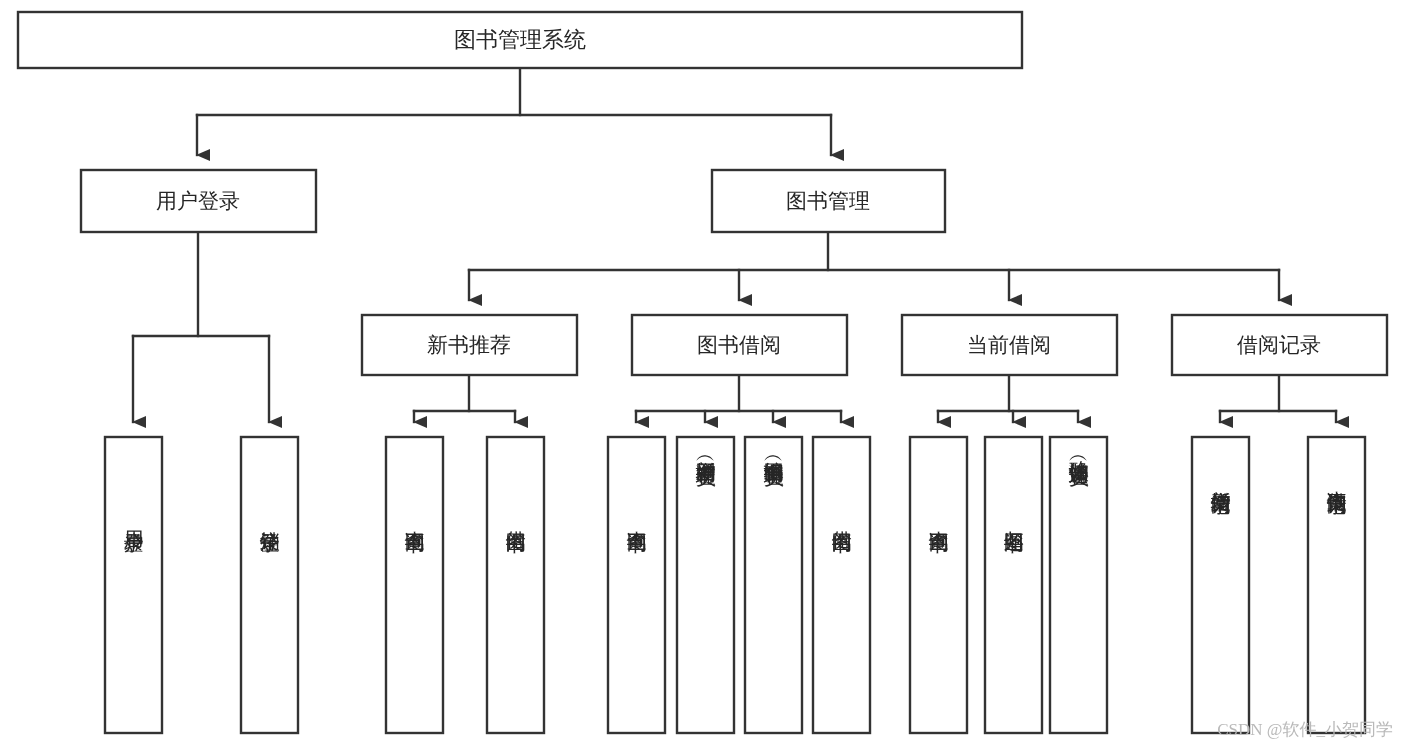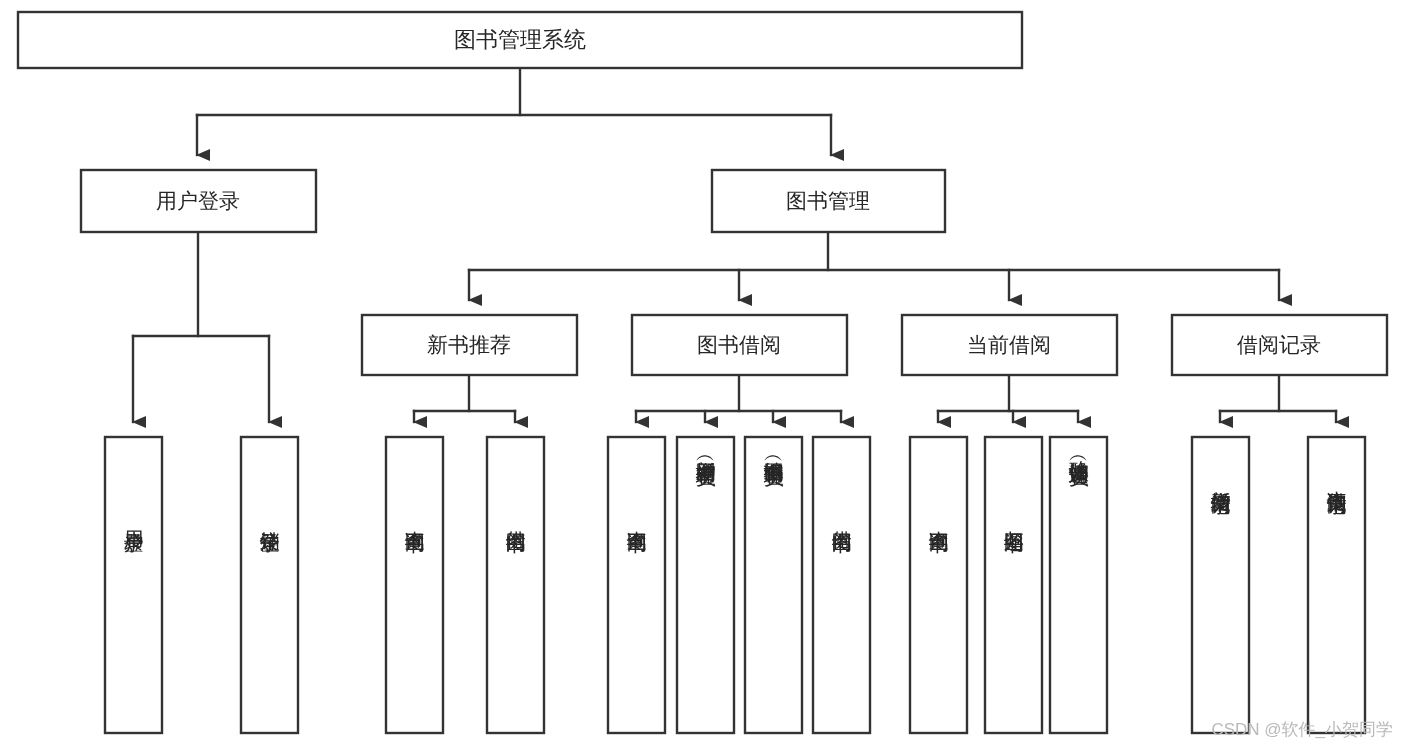--- a/index.html
+++ b/index.html
@@ -65,21 +65,21 @@
     display: flex;
     align-items: center;
     justify-content: flex-start;
     white-space: nowrap;
     pointer-events: none;
   }
   .watermark {
     position: absolute;
     right: 12px;
     bottom: 6px;
-    font-family: Liberation Sans, sans-serif;
+    font-family: Liberation Serif, serif;
     font-size: 17px;
     color: #b9b9b9;
     white-space: nowrap;
   }
 </style>
 </head>
 <body>
 
 <div id="diagram-root">
 

